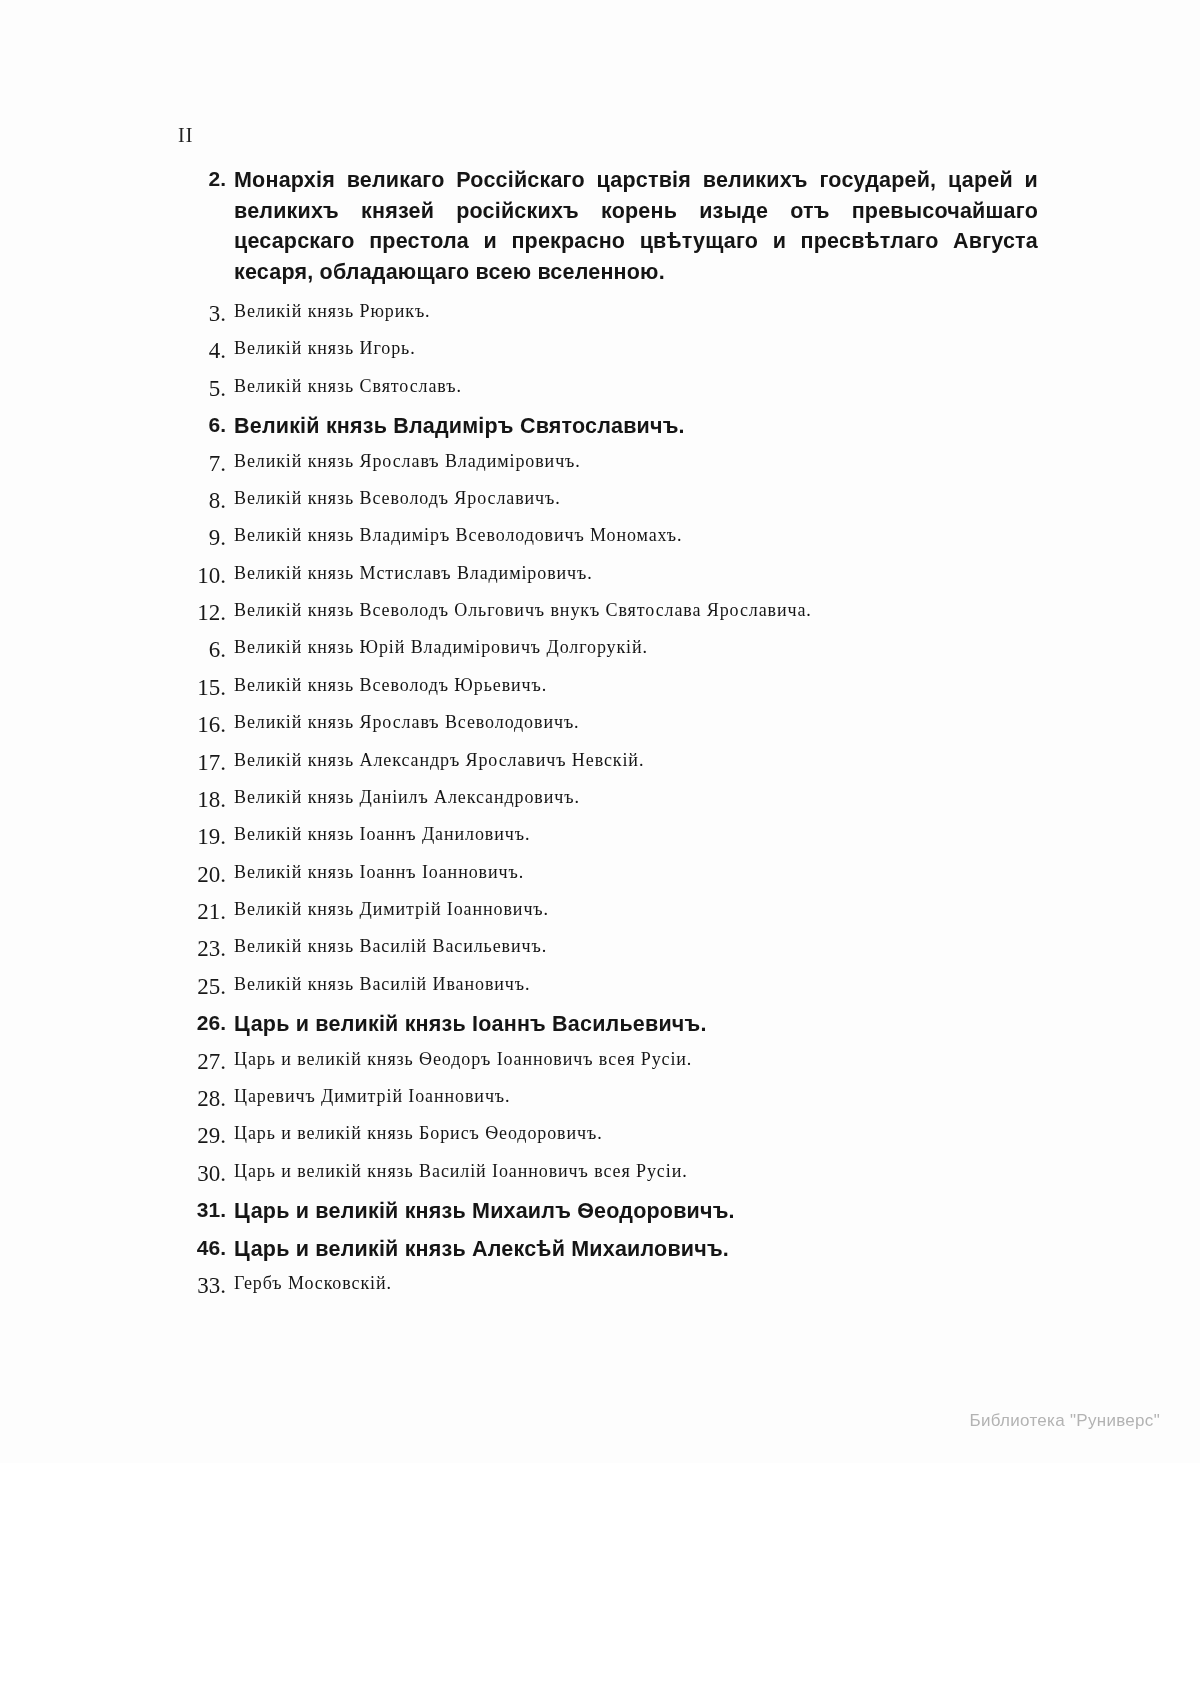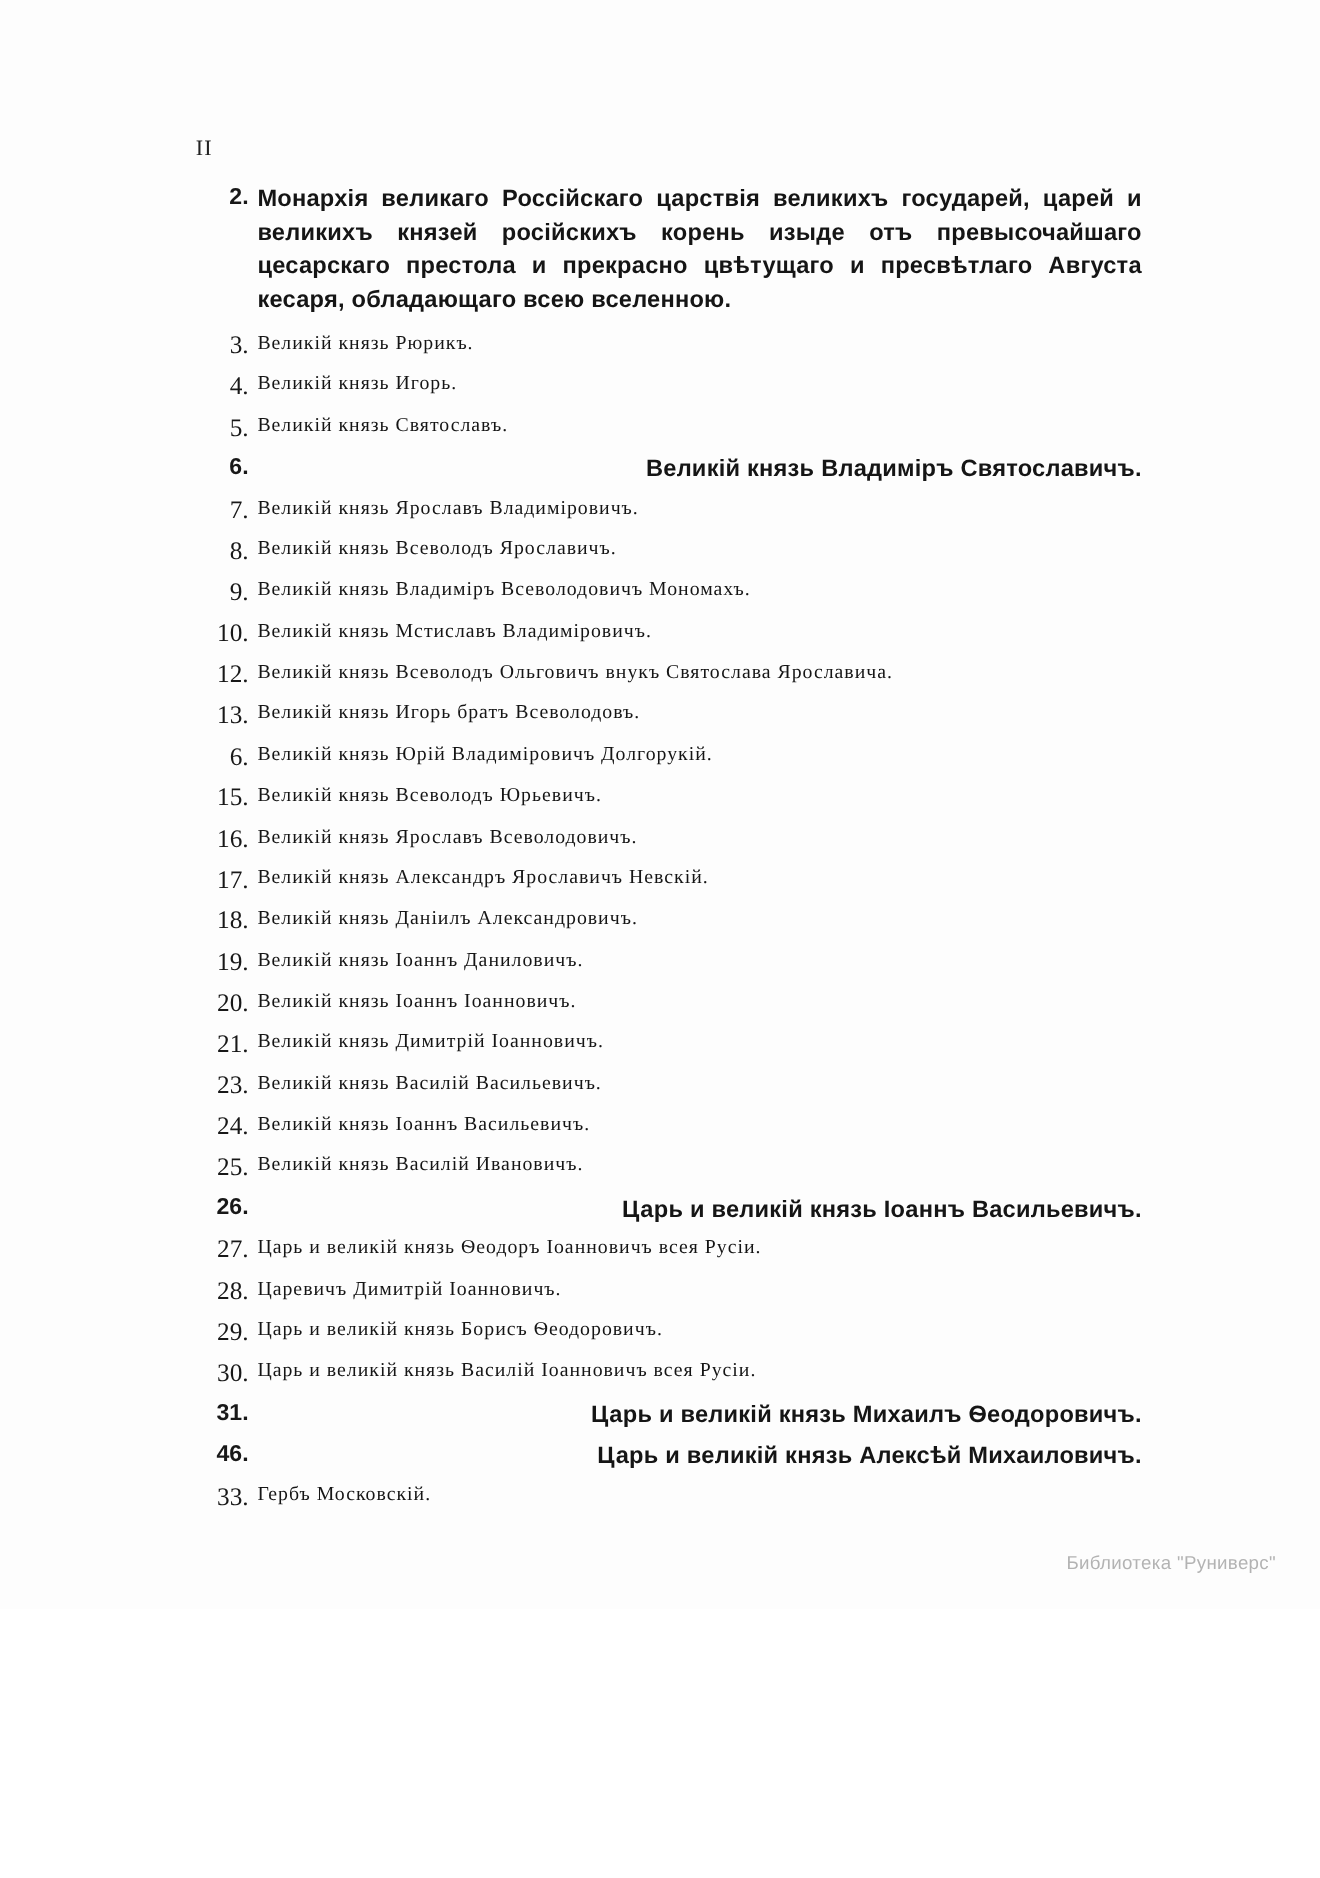--- a/index.html
+++ b/index.html
@@ -65,21 +65,20 @@
     font-family: "Liberation Sans", sans-serif;
     font-weight: bold;
     font-size: 21px;
   }
   .entry.bold .txt {
     font-family: "Liberation Sans", sans-serif;
     font-weight: bold;
     font-size: 21.5px;
     letter-spacing: 0.2px;
     line-height: 1.42;
-    text-align: right;
   }
   .entry.headnote .txt {
     text-align: justify;
   }
   .entry.headnote {
     margin-bottom: 12px;
   }
   .entry.spaced .txt {
     letter-spacing: 0.9px;
   }
@@ -135,24 +134,20 @@
       </div>
       <div class="entry spaced">
         <div class="num">10.</div>
         <div class="txt">Великій князь  Мстиславъ  Владиміровичъ.</div>
       </div>
       <div class="entry spaced">
         <div class="num">12.</div>
         <div class="txt">Великій князь  Всеволодъ  Ольговичъ внукъ  Святослава Ярославича.</div>
       </div>
       <div class="entry spaced">
-        <div class="num">13.</div>
-        <div class="txt">Великій князь  Игорь братъ Всеволодовъ.</div>
-      </div>
-      <div class="entry spaced">
         <div class="num">6.</div>
         <div class="txt">Великій князь  Юрій  Владиміровичъ  Долгорукій.</div>
       </div>
       <div class="entry spaced">
         <div class="num">15.</div>
         <div class="txt">Великій князь Всеволодъ  Юрьевичъ.</div>
       </div>
       <div class="entry spaced">
         <div class="num">16.</div>
         <div class="txt">Великій князь  Ярославъ Всеволодовичъ.</div>
@@ -175,24 +170,20 @@
       </div>
       <div class="entry spaced">
         <div class="num">21.</div>
         <div class="txt">Великій князь  Димитрій Іоанновичъ.</div>
       </div>
       <div class="entry spaced">
         <div class="num">23.</div>
         <div class="txt">Великій князь  Василій Васильевичъ.</div>
       </div>
       <div class="entry spaced">
-        <div class="num">24.</div>
-        <div class="txt">Великій князь  Іоаннъ  Васильевичъ.</div>
-      </div>
-      <div class="entry spaced">
         <div class="num">25.</div>
         <div class="txt">Великій князь  Василій Ивановичъ.</div>
       </div>
       <div class="entry bold">
         <div class="num">26.</div>
         <div class="txt">Царь и великій князь Іоаннъ Васильевичъ.</div>
       </div>
       <div class="entry spaced">
         <div class="num">27.</div>
         <div class="txt">Царь и великій  князь Ѳеодоръ  Іоанновичъ всея  Русіи.</div>

